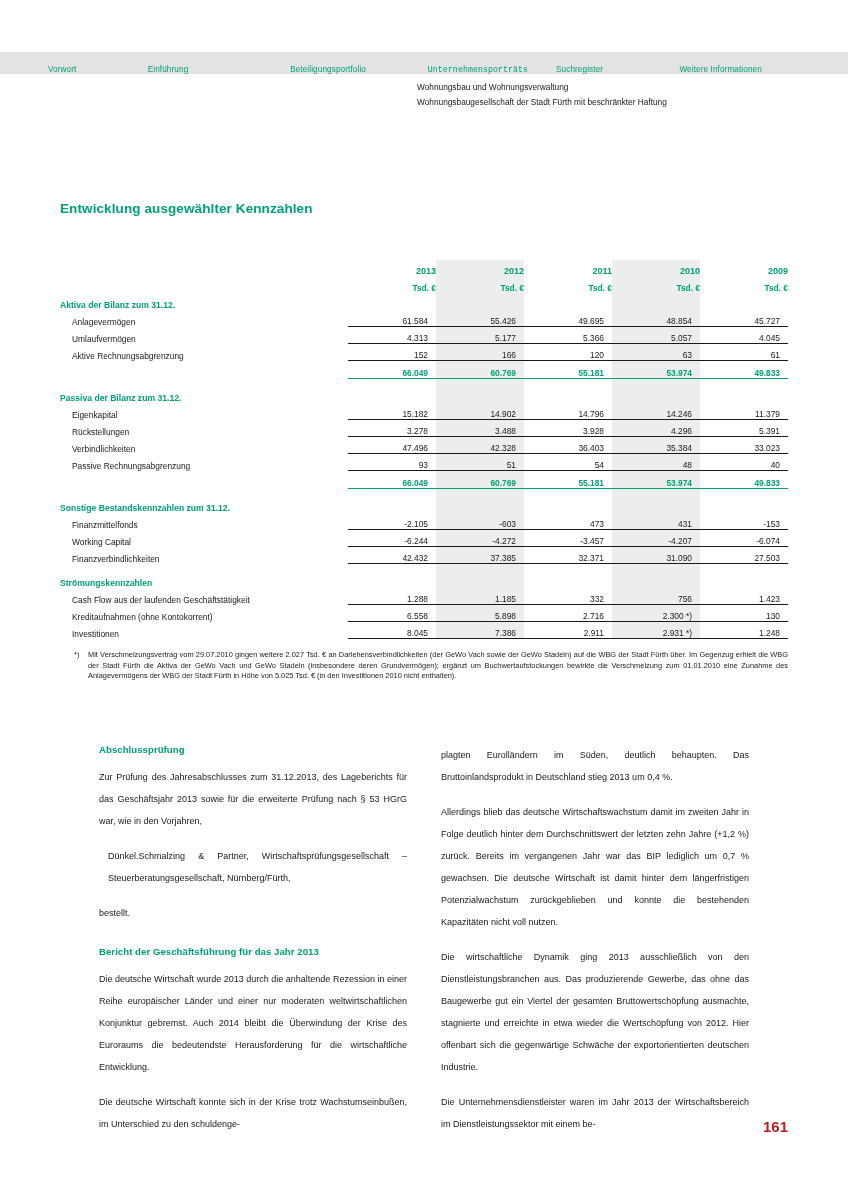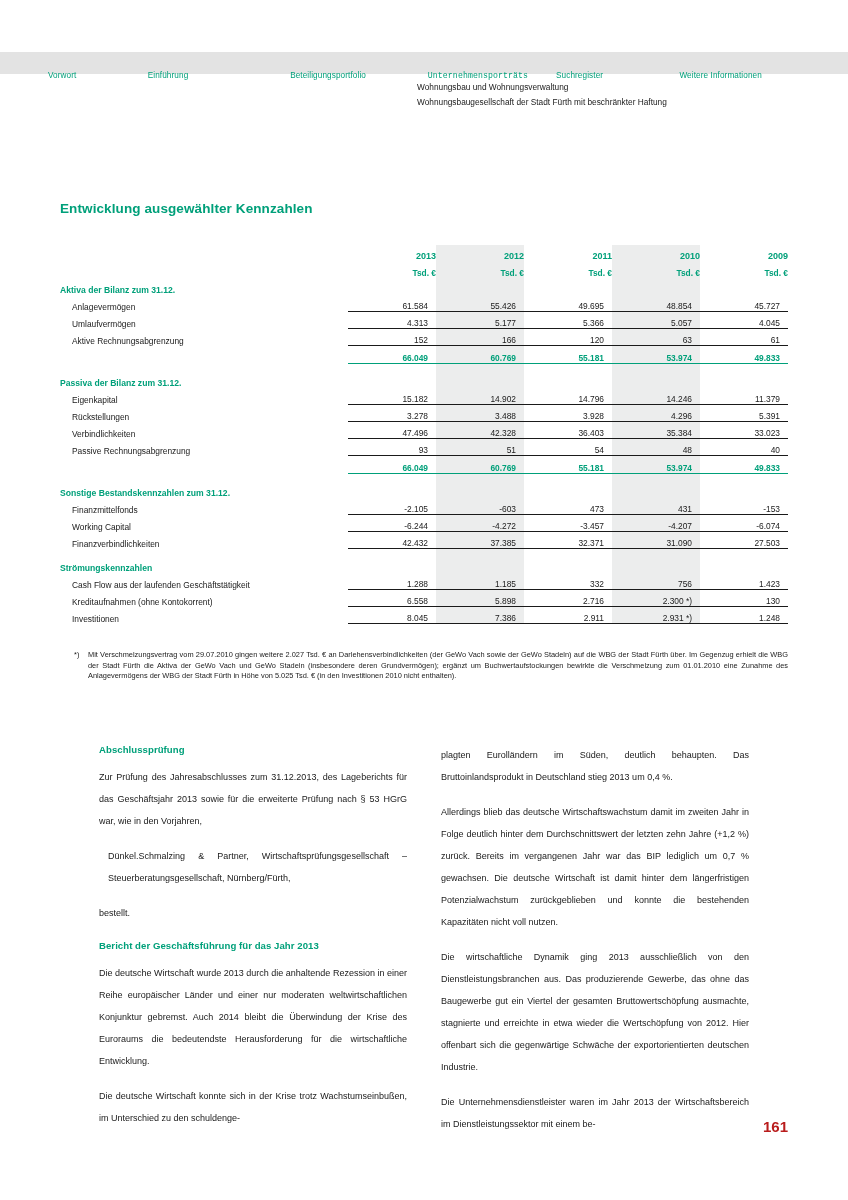--- a/index.html
+++ b/index.html
@@ -26,21 +26,21 @@
     position: absolute;
     left: 0;
     top: 52px;
     width: 848px;
     height: 22px;
     background: #e3e3e3;
   }
   .topnav {
     position: absolute;
     left: 48px;
-    top: 64px;
+    top: 58px;
     width: 752px;
     height: 22px;
     display: flex;
     align-items: center;
   }
   .topnav .navitem {
     color: #00a07a;
     font-size: 8.2px;
     letter-spacing: 0.1px;
     white-space: nowrap;
@@ -74,21 +74,21 @@
     font-size: 13.5px;
     font-weight: bold;
     color: #00a07a;
     letter-spacing: 0.1px;
   }
 
   
   .table-wrap {
     position: absolute;
     left: 60px;
-    top: 245px;
+    top: 260px;
     width: 728px;
   }
   table.kennzahlen {
     border-collapse: collapse;
     width: 728px;
     font-size: 8.4px;
     color: #1a1a1a;
   }
   table.kennzahlen td, table.kennzahlen th {
     padding: 0;
@@ -180,21 +180,21 @@
     top: 744px;
     width: 308px;
   }
   .sub-title {
     font-size: 9.6px;
     font-weight: bold;
     color: #00a07a;
     margin-bottom: 11px;
     letter-spacing: 0.05px;
   }
-  .sub-title.spaced { margin-top: 16px; }
+  .sub-title.spaced { margin-top: 22px; }
   p.body {
     font-size: 9px;
     line-height: 22px;
     text-align: justify;
     margin: 0 0 13px 0;
     color: #1a1a1a;
   }
   p.body.indent-block {
     padding-left: 9px;
     text-indent: 0;

